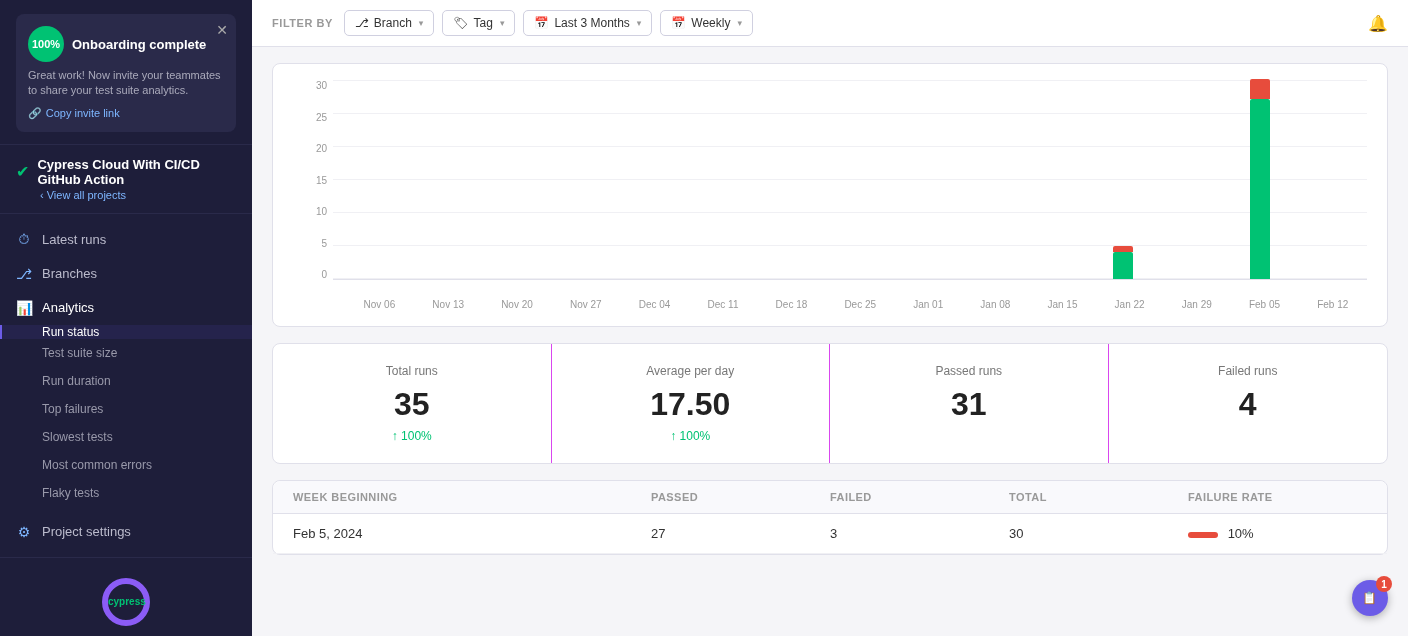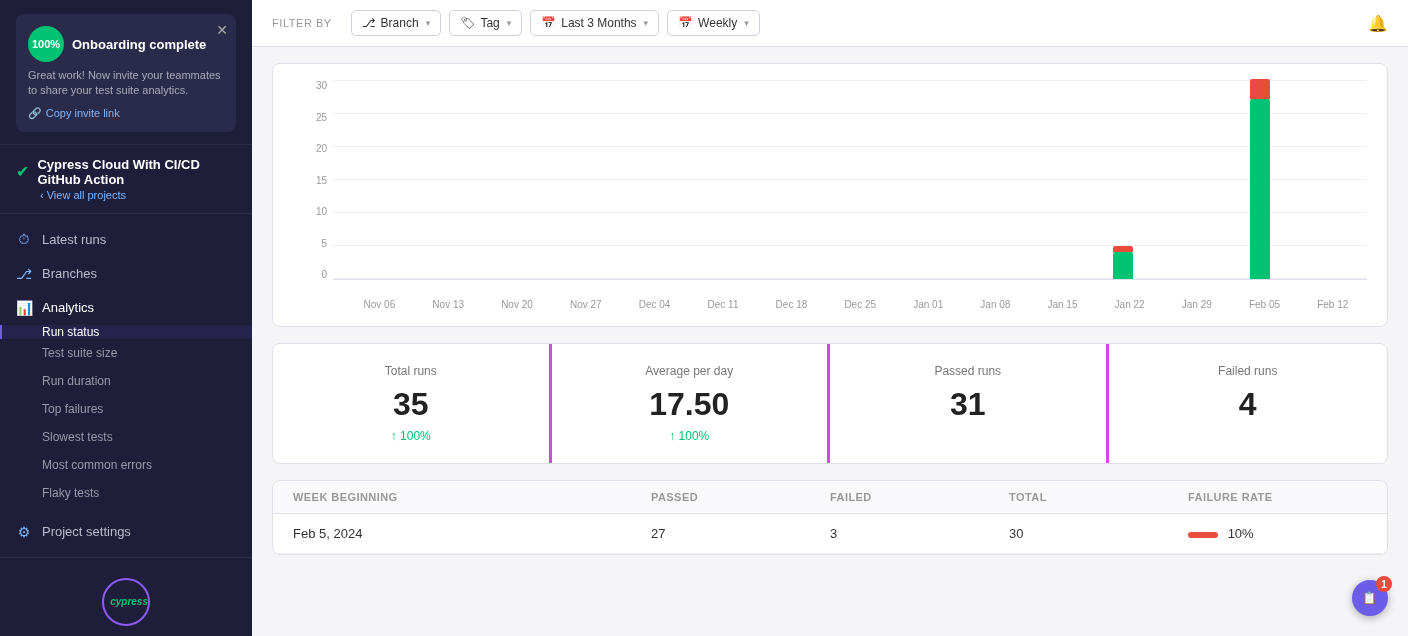--- a/index.html
+++ b/index.html
@@ -27,21 +27,21 @@
     .nav-item.active { color: #fff; }
     .nav-item .nav-icon { width: 16px; text-align: center; font-size: 14px; color: #7eb6ff; }
     .nav-sub { padding-left: 42px; font-size: 12px; color: #99a; }
     .nav-sub.active-sub { color: #fff; border-left: 2px solid #6c5ce7; padding-left: 40px; background: rgba(108,92,231,0.1); }
 
     .sidebar-footer { padding: 12px 16px; display: flex; align-items: center; gap: 8px; border-top: 1px solid #2a2a4a; }
 
     
     .main { flex: 1; background: #f5f5f8; display: flex; flex-direction: column; overflow: hidden; }
     .main-toolbar { background: #fff; border-bottom: 1px solid #e0e0ea; padding: 10px 20px; display: flex; align-items: center; gap: 8px; }
-    .filter-label { font-size: 11px; color: #999; text-transform: uppercase; letter-spacing: 0.05em; margin-right: 11px; }
+    .filter-label { font-size: 11px; color: #999; text-transform: uppercase; letter-spacing: 0.05em; margin-right: 3px; font-weight: bold; }
     .filter-btn { display: flex; align-items: center; gap: 5px; padding: 5px 10px; border: 1px solid #d0d0e0; border-radius: 5px; background: #fff; font-size: 12px; color: #333; cursor: pointer; }
     .chevron-down { font-size: 9px; color: #999; margin-left: 2px; }
     .toolbar-right { margin-left: auto; display: flex; align-items: center; gap: 6px; }
     .bell-btn { background: none; border: none; cursor: pointer; font-size: 16px; color: #999; }
 
     .main-content { flex: 1; overflow-y: auto; padding: 16px 20px; display: flex; flex-direction: column; gap: 16px; }
 
     
     .card { background: #fff; border-radius: 8px; border: 1px solid #e0e0ea; }
     .chart-card { padding: 16px 20px; }
@@ -59,21 +59,21 @@
     .grid-line { border-top: 1px solid #f0f0f4; width: 100%; }
     .bars-container { position: absolute; inset: 0; display: flex; align-items: flex-end; justify-content: space-around; padding: 0 4px; }
     .bar-group { display: flex; flex-direction: column; align-items: center; width: 28px; }
     .bar-stack { width: 24px; display: flex; flex-direction: column; }
     .bar-passed { background: #00c273; border-radius: 2px 2px 0 0; }
     .bar-failed { background: #e74c3c; border-radius: 2px 2px 0 0; }
     .x-axis { position: absolute; bottom: 0; left: 52px; right: 0; display: flex; justify-content: space-around; font-size: 10px; color: #999; padding-top: 6px; }
 
     
     .stats-row { display: grid; grid-template-columns: repeat(4, 1fr); gap: 0; background: #fff; border-radius: 8px; border: 1px solid #e0e0ea; overflow: hidden; }
-    .stat-card { padding: 20px; text-align: center; border-right: 3px solid #d946ef; }
+    .stat-card { padding: 20px; text-align: center; border-right: 1px solid #d946ef; }
     .stat-card:last-child { border-right: none; }
     .stat-label { font-size: 12px; color: #777; margin-bottom: 8px; }
     .stat-value { font-size: 32px; font-weight: 700; color: #222; margin-bottom: 6px; }
     .stat-change { font-size: 12px; color: #00c273; }
     .stat-change.up::before { content: '↑ '; }
 
     
     .table-card { padding: 0; }
     .table-header { display: grid; grid-template-columns: 2fr 1fr 1fr 1fr 1fr; padding: 10px 20px; background: #f9f9fc; border-bottom: 1px solid #e0e0ea; border-radius: 8px 8px 0 0; }
     .table-col-label { font-size: 11px; color: #999; text-transform: uppercase; letter-spacing: 0.04em; font-weight: 700; }
@@ -148,21 +148,21 @@
     </div>
 
     <div class="nav-item" style="margin-top:8px">
       <span class="nav-icon">⚙</span>
       <span>Project settings</span>
     </div>
   </nav>
 
   <div class="sidebar-footer">
     <div style="width:100%;display:flex;flex-direction:column;align-items:center;gap:6px;padding:8px 0">
-      <div style="width:48px;height:48px;border-radius:50%;border:2px solid #8b5cf6;display:flex;align-items:center;justify-content:flex-end;font-style:italic;">
+      <div style="width:48px;height:48px;border-radius:50%;border:6px solid #8b5cf6;display:flex;align-items:center;justify-content:flex-start;">
         <span style="font-size:10px;color:#00c273;font-weight:700;">cypress</span>
       </div>
     </div>
   </div>
 
 </div>
 
 <div class="main">
   <div class="main-toolbar">
     <span class="filter-label">FILTER BY</span>

